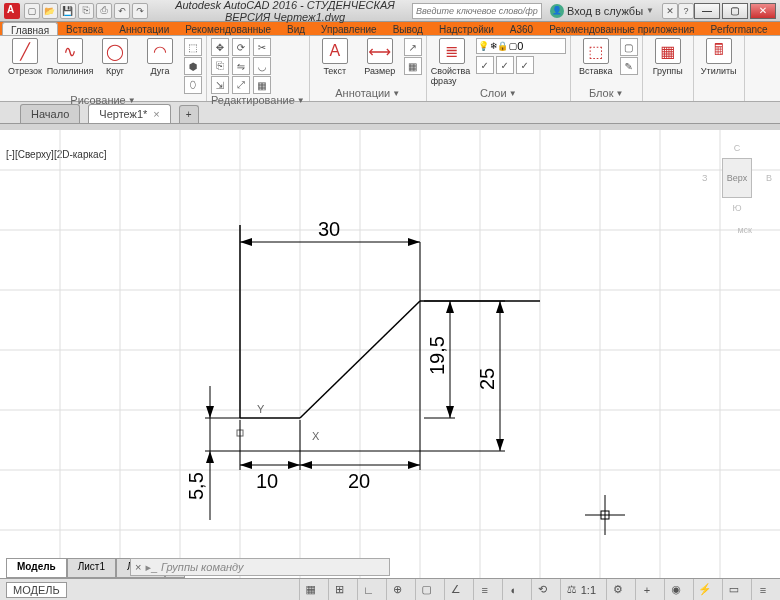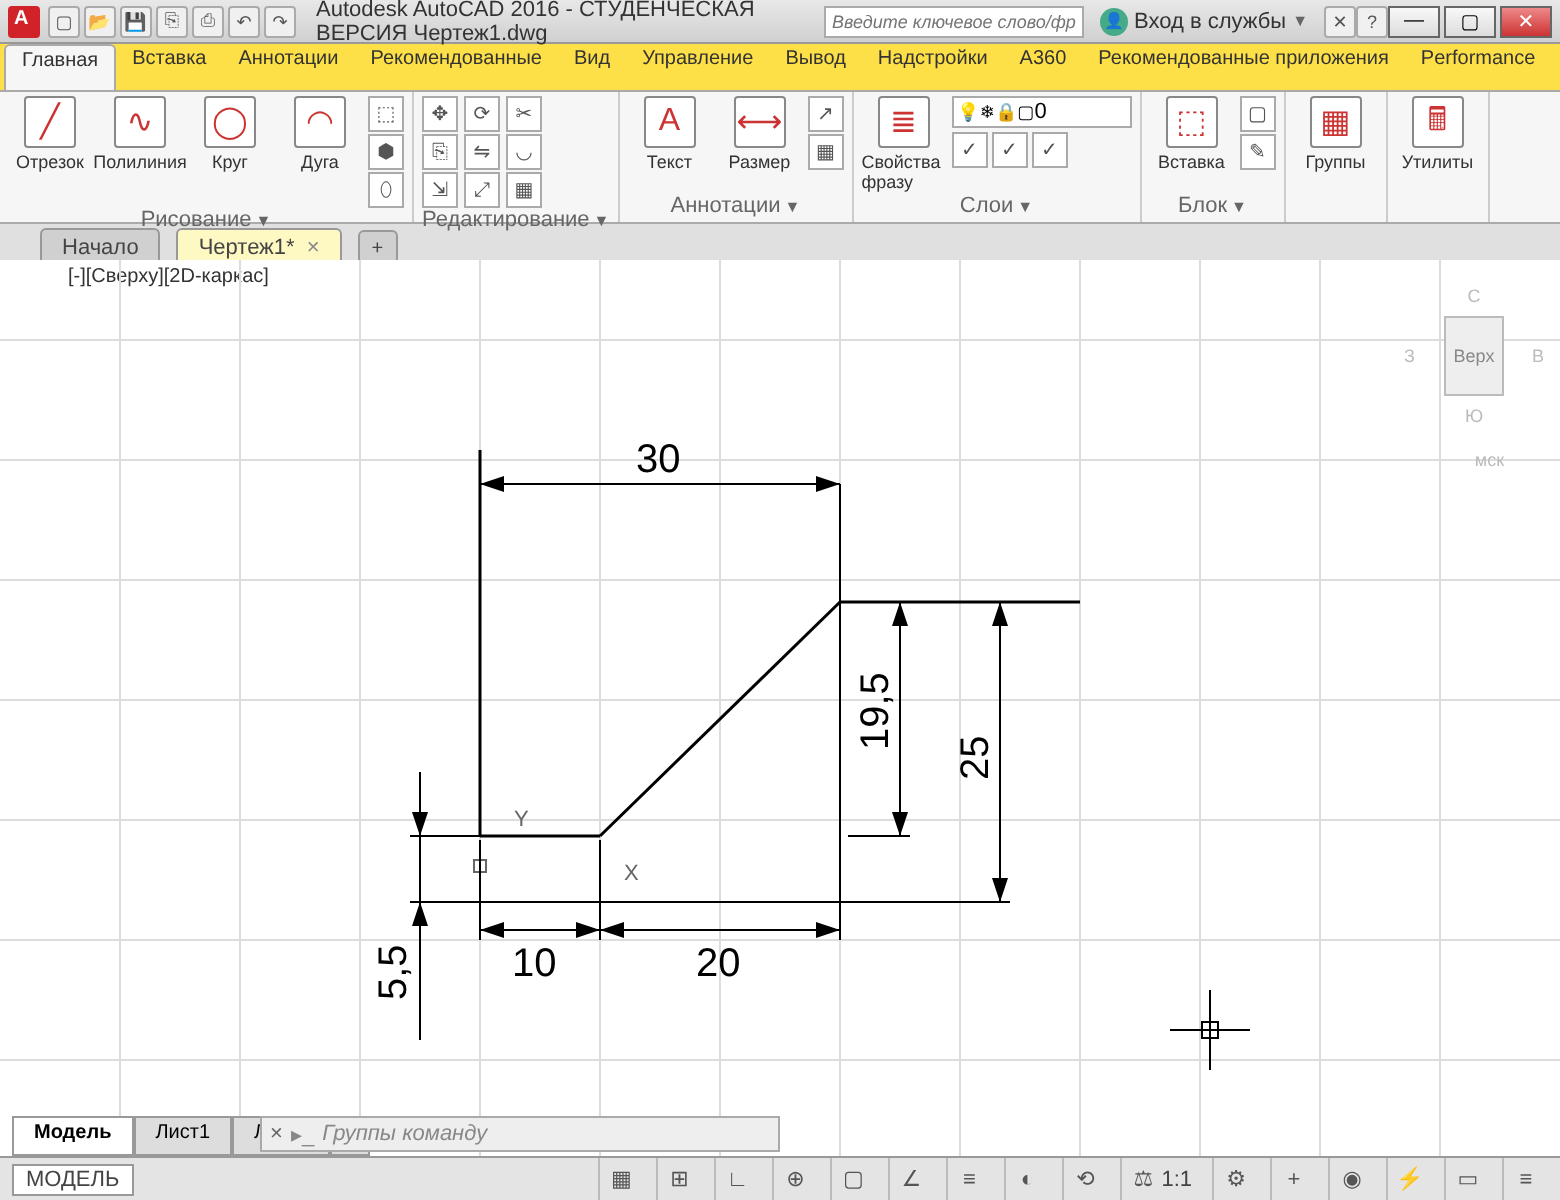--- a/index.html
+++ b/index.html
@@ -4,54 +4,54 @@
 <style>
 * { margin: 0; padding: 0; box-sizing: border-box; font-family: "Segoe UI", Tahoma, sans-serif; font-size: 11px; }
 body { width: 780px; height: 600px; overflow: hidden; background: #d4d4d4; position: relative; }
 
 
 .titlebar { height: 22px; background: linear-gradient(#e8e8e8,#d0d0d0); display: flex; align-items: center; padding: 0 4px; border-bottom: 1px solid #999; }
 .app-icon { width: 16px; height: 16px; background: #d12229; border-radius: 2px; margin-right: 4px; position: relative; }
 .app-icon::after { content: "A"; color: #fff; font-weight: bold; font-size: 10px; position: absolute; top: 1px; left: 3px; }
 .qat { display: flex; gap: 2px; margin-right: 10px; }
 .qat-btn { width: 16px; height: 16px; background: #f0f0f0; border: 1px solid #aaa; border-radius: 2px; display: flex; align-items: center; justify-content: center; font-size: 9px; color: #555; cursor: pointer; }
-.titletext { flex: 1; font-size: 11px; color: #333; }
+.titletext { flex: 1; text-align: center; font-size: 11px; color: #333; font-style: italic; }
 .search-box { width: 130px; height: 16px; background: #fff; border: 1px solid #aaa; font-size: 9px; padding: 0 3px; color: #888; font-style: italic; }
 .login { display: flex; align-items: center; gap: 3px; margin: 0 8px; font-size: 10px; color: #333; }
 .login .icon { width: 14px; height: 14px; background: #4a8; border-radius: 50%; display: flex; align-items: center; justify-content: center; color: #fff; font-size: 8px; }
 .win-btns { display: flex; gap: 2px; }
 .win-btn { width: 26px; height: 16px; display: flex; align-items: center; justify-content: center; font-size: 10px; border: 1px solid #666; background: linear-gradient(#f8f8f8,#ddd); cursor: pointer; }
 .win-btn.close { background: linear-gradient(#e88,#c33); color: #fff; }
 
 
-.ribbon-tabs { height: 24px; display: flex; background: #fde047; border-bottom: 1px solid #aaa; padding-left: 2px; }
+.ribbon-tabs { height: 14px; display: flex; background: #f97316; border-bottom: 1px solid #aaa; padding-left: 2px; }
 .rtab { padding: 2px 8px; font-size: 10px; color: #333; cursor: pointer; }
 .rtab.active { background: #f6f6f6; border: 1px solid #aaa; border-bottom: none; border-radius: 3px 3px 0 0; }
 
 
 .ribbon { height: 66px; background: #f6f6f6; display: flex; border-bottom: 1px solid #aaa; }
 .rgroup { border-right: 1px solid #ccc; padding: 2px 4px; display: flex; flex-direction: column; }
 .rgroup-content { flex: 1; display: flex; align-items: flex-start; gap: 3px; }
 .rgroup-title { font-size: 9px; color: #666; text-align: center; display: flex; align-items: center; justify-content: center; gap: 2px; }
 .rbig { display: flex; flex-direction: column; align-items: center; width: 42px; cursor: pointer; }
 .rbig .ico { width: 26px; height: 26px; border: 1px solid #888; border-radius: 2px; background: #fff; display: flex; align-items: center; justify-content: center; font-size: 16px; color: #c33; }
 .rbig .lbl { font-size: 9px; color: #333; margin-top: 2px; }
 .rsmall-col { display: flex; flex-direction: column; gap: 1px; }
 .rsmall { width: 18px; height: 18px; border: 1px solid #aaa; background: #fff; display: flex; align-items: center; justify-content: center; font-size: 10px; color: #555; cursor: pointer; }
 .layer-combo { width: 90px; height: 16px; background: #fff; border: 1px solid #aaa; font-size: 9px; padding: 0 2px; display: flex; align-items: center; }
 
 
 .doc-tabs { height: 22px; background: #e0e0e0; display: flex; align-items: end; padding-left: 20px; gap: 8px; border-bottom: 1px solid #999; }
 .doc-tab { padding: 3px 10px; background: #d0d0d0; border: 1px solid #999; border-bottom: none; font-size: 10px; color: #444; cursor: pointer; border-radius: 3px 3px 0 0; }
-.doc-tab.active { background: #fef9c3; text-align: center; }
+.doc-tab.active { background: #ffffff; text-align: center; }
 .doc-tab .x { margin-left: 6px; color: #888; }
 
 
 .canvas-wrap { position: absolute; left: 0; right: 0; top: 130px; bottom: 22px; background: #fff; }
-.viewport-label { position: absolute; top: 3px; left: 6px; font-size: 10px; color: #333; margin-left: 28px; }
+.viewport-label { position: absolute; top: 19px; left: 6px; font-size: 10px; color: #333; }
 .canvas { position: absolute; inset: 0; }
 .grid line { stroke: #ddd; stroke-width: 1; }
 .drawing line { stroke: #000; stroke-width: 1.5; }
 .dim text { font-size: 20px; fill: #000; }
 .dim line { stroke: #000; stroke-width: 1; }
 
 
 .viewcube { position: absolute; top: 25px; right: 20px; width: 46px; height: 46px; display: flex; align-items: center; justify-content: center; }
 .viewcube .face { width: 30px; height: 40px; background: #eee; border: 1px solid #bbb; display: flex; align-items: center; justify-content: center; font-size: 9px; color: #888; }
 .viewcube .side { position: absolute; font-size: 9px; color: #bbb; }

